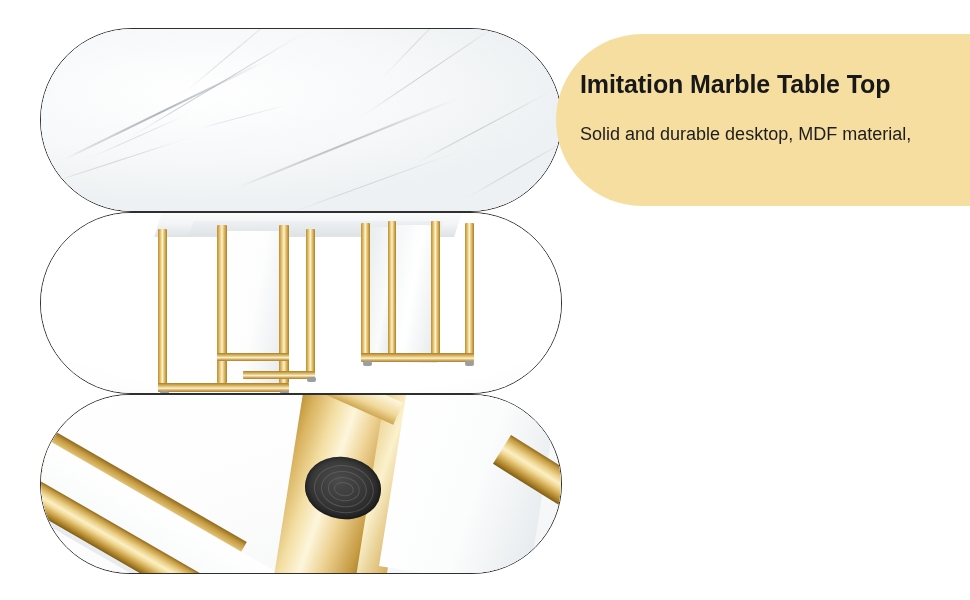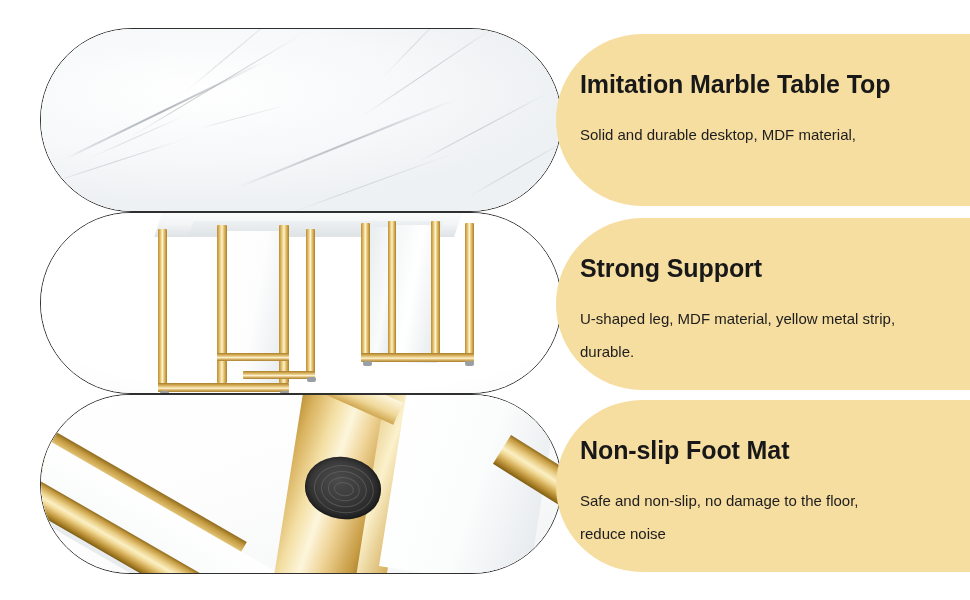--- a/index.html
+++ b/index.html
@@ -185,21 +185,21 @@
     color: #181818;
     letter-spacing: -0.1px;
     white-space: nowrap;
   }
   .feature-body {
     position: absolute;
     left: 24px;
     top: 84px;
     right: 10px;
     margin: 0;
-    font-size: 15px;
+    font-size: 18px;
     font-weight: normal;
     color: #1d1d1d;
     line-height: 33px;
   }
   .feature-body .line { display: block; white-space: nowrap; }
 </style>
 </head>
 <body>
 
 <div id="infographic">
@@ -263,27 +263,20 @@
         <div class="gold-bar" style="left:320px; top:10px; width:9px;  height:138px;"></div>
         <div class="gold-bar" style="left:347px; top:8px;  width:8px;  height:136px;"></div>
         <div class="gold-bar" style="left:390px; top:8px;  width:9px;  height:136px;"></div>
         <div class="gold-bar" style="left:424px; top:10px; width:9px;  height:138px;"></div>
         <div class="gold-bar horiz" style="left:320px; top:140px; width:113px; height:9px;"></div>
         <div class="foot-nub" style="left:322px; top:148px;"></div>
         <div class="foot-nub" style="left:424px; top:148px;"></div>
       </div>
     </div>
 
-    <div class="text-panel">
-      <h2 class="feature-title">Strong Support</h2>
-      <p class="feature-body">
-        <span class="line">U-shaped leg, MDF material, yellow metal strip,</span>
-        <span class="line">durable.</span>
-      </p>
-    </div>
   </section>
 
   <section class="feature-row row-3">
 
     <div class="image-card">
       <div class="photo">
         <div class="mat-bg"></div>
 
         <div class="diag-gold" style="left:-80px; top:-18px; width:330px; height:46px; transform:rotate(30deg); transform-origin:left top;"></div>
 
@@ -310,22 +303,15 @@
 
         <div class="pad" style="left:264px; top:62px; width:76px; height:62px; transform:rotate(9deg);">
           <div class="pad-ring" style="left:9px;  top:8px;  width:58px; height:46px;"></div>
           <div class="pad-ring" style="left:16px; top:14px; width:44px; height:34px;"></div>
           <div class="pad-ring" style="left:23px; top:20px; width:30px; height:22px;"></div>
           <div class="pad-ring" style="left:29px; top:25px; width:18px; height:12px;"></div>
         </div>
       </div>
     </div>
 
-    <div class="text-panel">
-      <h2 class="feature-title">Non-slip Foot Mat</h2>
-      <p class="feature-body">
-        <span class="line">Safe and non-slip, no damage to the floor,</span>
-        <span class="line">reduce noise</span>
-      </p>
-    </div>
   </section>
 
 </div>
 
 </body></html>

